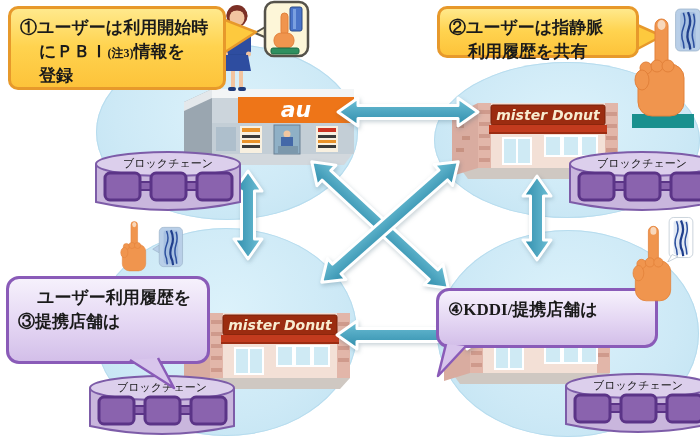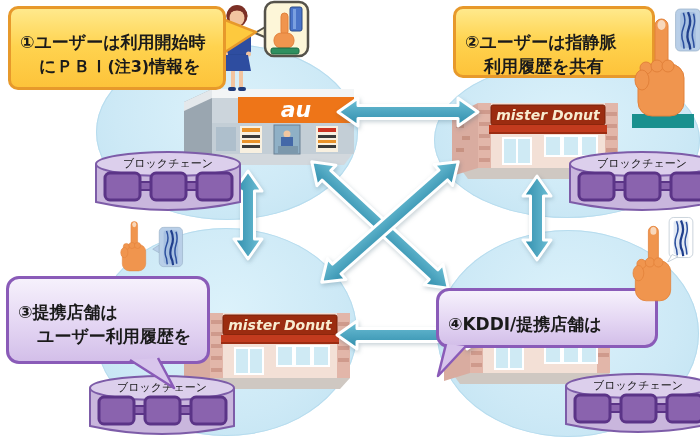--- a/index.html
+++ b/index.html
@@ -17,32 +17,32 @@
   .circle.br{left:437px;top:230px;width:262px;height:207px;}
 
   .store{z-index:10;}
   .arrows{left:0;top:0;z-index:20;filter:drop-shadow(1px 2px 2px rgba(40,80,100,.25));}
   .chain{z-index:30;}
   .figure{z-index:40;}
   .hand{z-index:60;}
 
   
   .callout{position:absolute;z-index:50;box-sizing:border-box;border-radius:10px;
-           padding:21px 9px;font-size:17px;font-weight:600;color:#1a1a1a;line-height:1.42;}
+           padding:7px 9px;font-size:17px;font-weight:600;color:#1a1a1a;line-height:1.42;font-family:Liberation Serif, serif;}
   .callout .ln{white-space:nowrap;}
   .callout .indent{padding-left:19px;}
   .callout.yellow{background:linear-gradient(180deg,#ffe98c 0%,#ffd34f 48%,#fdc33a 100%);
                   border:3px solid #e7992b;}
   .callout.purple{background:linear-gradient(180deg,#f6f1fc 0%,#e4d6f3 55%,#d3bfe9 100%);
                   border:3px solid #8a5bb8;border-radius:13px;}
   .callout.c1{left:8px;top:6px;width:218px;height:84px;}
-  .callout.c2{left:453px;top:6px;width:202px;height:72px;}
+  .callout.c2{left:437px;top:6px;width:202px;height:52px;}
   .callout.c3{left:6px;top:276px;width:204px;height:88px;}
   .callout.c4{left:436px;top:288px;width:222px;height:60px;}
-  .note{font-size:16px;}
+  .note{font-size:12px;}
   .tail{position:absolute;z-index:49;}
   .tail.over{z-index:51;}
 </style>
 </head>
 <body>
 
 <div class="stage">
 
   <div class="circle tl"></div>
   <div class="circle tr"></div>
@@ -257,36 +257,37 @@
     <rect x="36" y="7" width="12" height="24" rx="2" fill="#4a74c8" stroke="#2a4a88"></rect>
     <rect x="39" y="9" width="3" height="20" fill="#7aa0e0"></rect>
     <rect x="27" y="13" width="7" height="22" rx="3.5" fill="#f0954e" stroke="#e2813a"></rect>
     <rect x="20" y="33" width="20" height="15" rx="7" fill="#f0954e" stroke="#e2813a"></rect>
     <rect x="17" y="48" width="28" height="6" rx="2" fill="#2f8f5f" stroke="#1c6a44"></rect>
   </svg>
 
   <div class="callout yellow c1">
     <div class="ln">①ユーザーは利用開始時</div>
     <div class="ln indent"><span>にＰＢＩ</span><span class="note">(注3)</span><span>情報を</span></div>
+    <div class="ln indent">登録</div>
   </div>
   <svg class="tail" style="left:210px;top:12px;" width="50" height="45" viewBox="0 0 50 45">
     <path d="M10,6 L46,20 L12,42" fill="#fdc93e" stroke="#e7992b" stroke-width="2.5" stroke-linejoin="round"></path>
   </svg>
 
   <div class="callout yellow c2">
     <div class="ln">②ユーザーは指静脈</div>
     <div class="ln indent">利用履歴を共有</div>
   </div>
   <svg class="tail" style="left:618px;top:14px;" width="48" height="44" viewBox="0 0 48 44">
     <path d="M8,6 L44,22 L10,40" fill="#fdc93e" stroke="#e7992b" stroke-width="2.5" stroke-linejoin="round"></path>
   </svg>
 
   <div class="callout purple c3">
+    <div class="ln indent">ユーザー利用履歴を</div>
     <div class="ln">③提携店舗は</div>
-    <div class="ln indent">ユーザー利用履歴を</div>
   </div>
   <svg class="tail over" style="left:118px;top:356px;" width="70" height="36" viewBox="0 0 70 36">
     <path d="M12,4 L56,32 L40,2" fill="#d8c5ec" stroke="#8a5bb8" stroke-width="2.5" stroke-linejoin="round"></path>
   </svg>
 
   <div class="callout purple c4">
     <div class="ln">④KDDI/提携店舗は</div>
   </div>
   <svg class="tail over" style="left:432px;top:340px;" width="46" height="40" viewBox="0 0 46 40">
     <path d="M34,6 L6,36 L14,4" fill="#d8c5ec" stroke="#8a5bb8" stroke-width="2.5" stroke-linejoin="round"></path>

